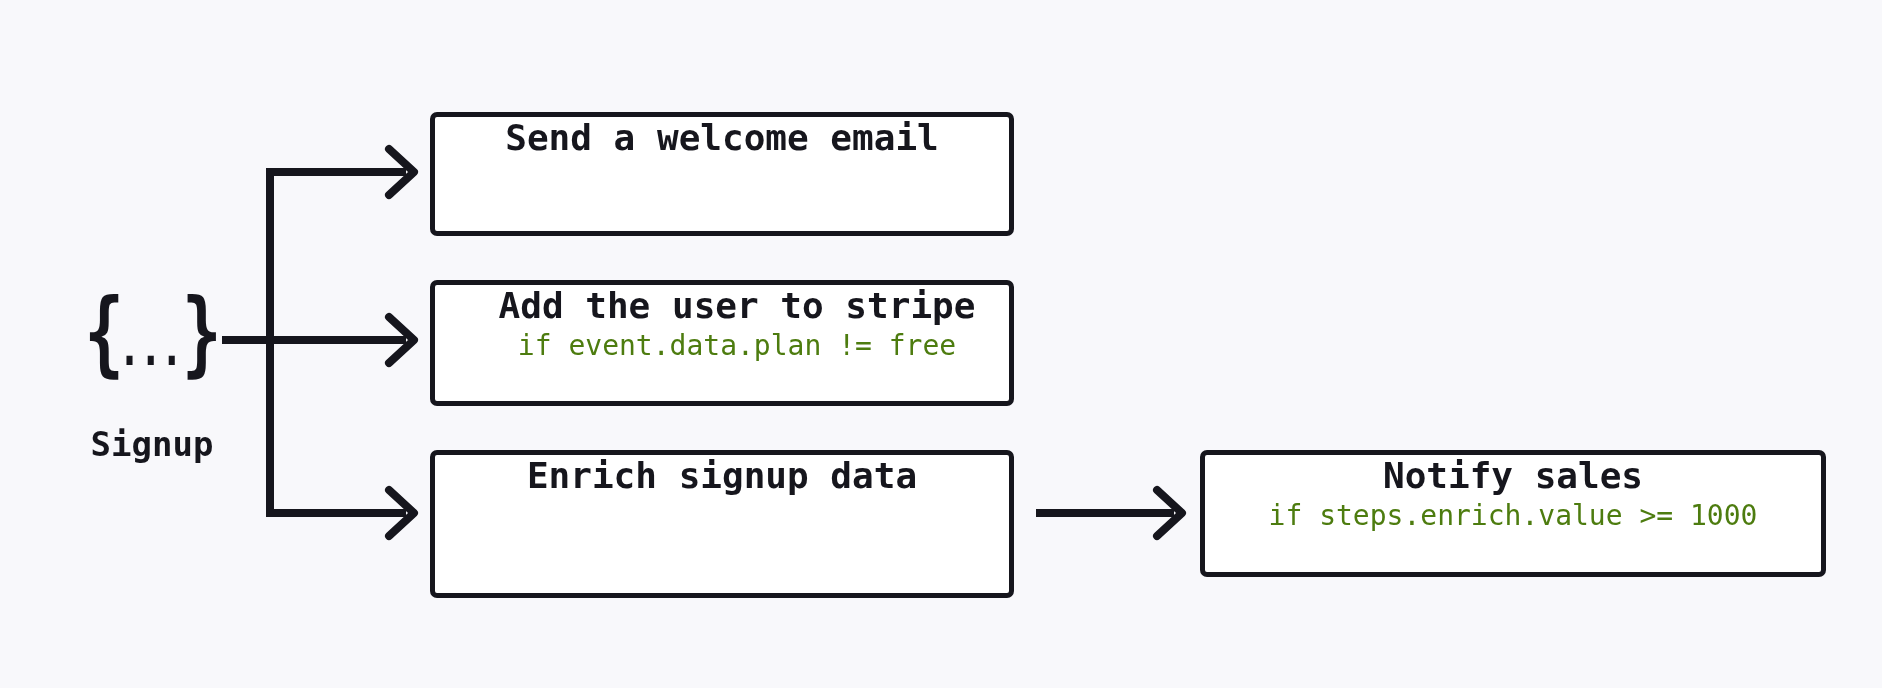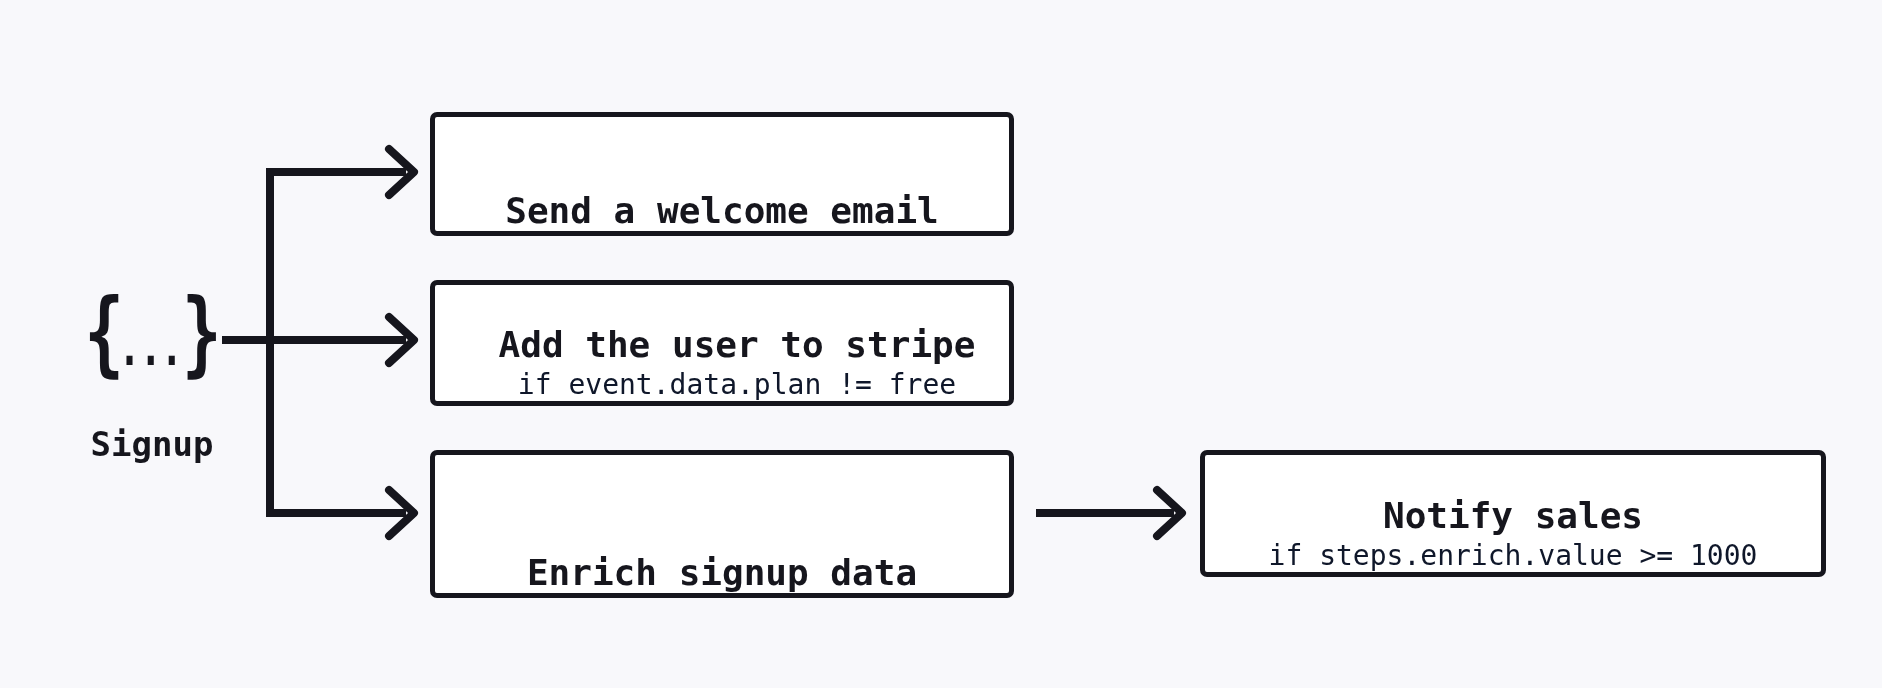--- a/index.html
+++ b/index.html
@@ -73,35 +73,35 @@
   }
   .node {
     position: absolute;
     box-sizing: border-box;
     background: #ffffff;
     border: 5px solid #16161d;
     border-radius: 7px;
     display: flex;
     flex-direction: column;
     align-items: center;
-    justify-content: flex-end;
+    justify-content: flex-start;
     gap: 5px;
     padding: 0 10px;
   }
   .node-title {
     font-size: 36px;
     font-weight: bold;
     color: #16161d;
     line-height: 1.15;
     white-space: nowrap;
   }
   .node-condition {
     font-size: 28px;
     font-weight: normal;
-    color: #0f172a;
+    color: #4d7c0f;
     line-height: 1.1;
     white-space: nowrap;
   }
   .node-condition:empty { display: none; }
   .node-welcome { left: 430px; top: 112px; width: 584px; height: 124px; }
   .node-stripe  { left: 430px; top: 280px; width: 584px; height: 126px; padding-left: 40px; }
   .node-enrich  { left: 430px; top: 450px; width: 584px; height: 148px; }
   .node-notify  { left: 1200px; top: 450px; width: 626px; height: 127px; }
 </style>
 </head>

